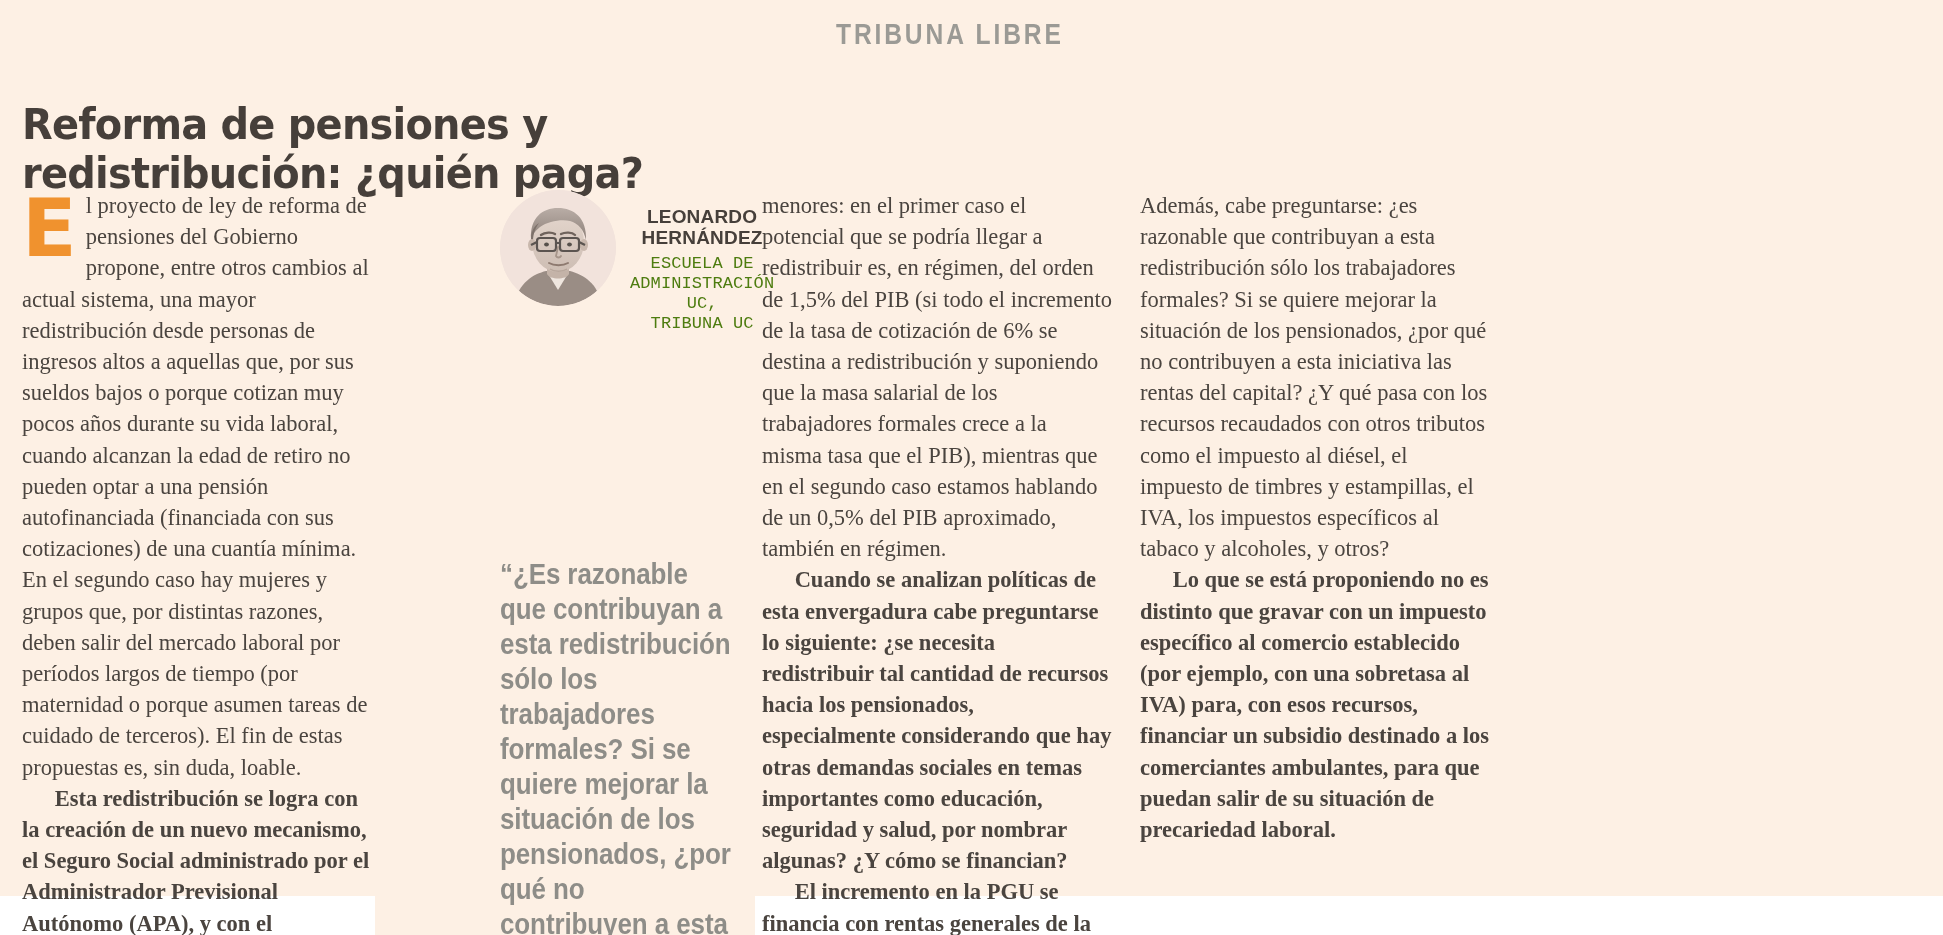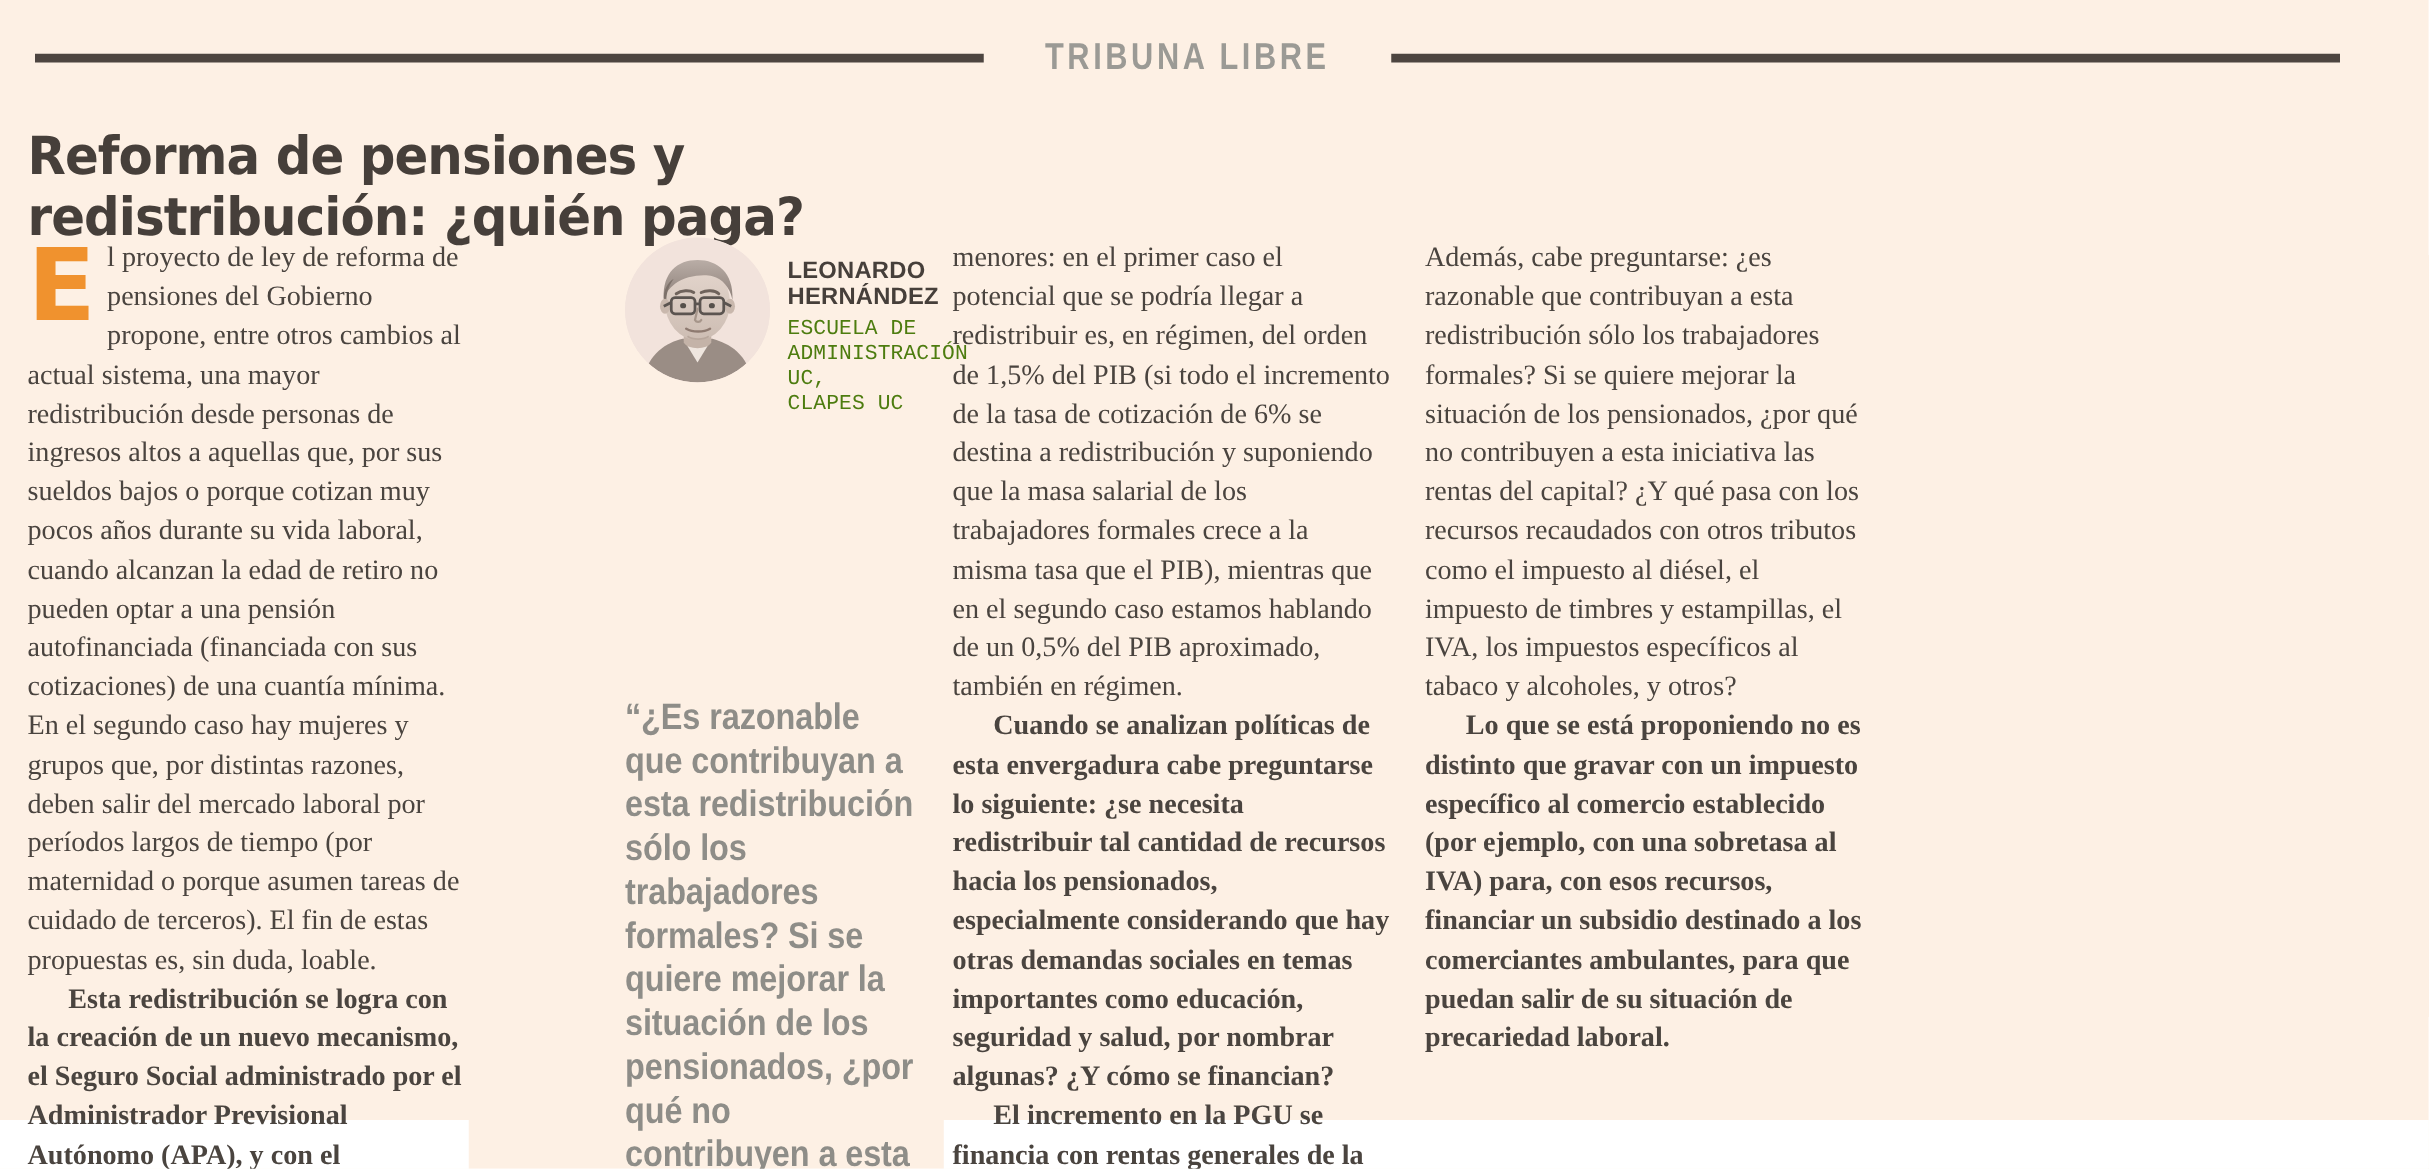--- a/index.html
+++ b/index.html
@@ -33,25 +33,26 @@
     position: absolute;
     left: 375px; top: 896px;
     width: 380px;
     height: 39px;
     background: #fdf0e4;
   }
 
   
   .kicker-row {
     position: absolute;
-    left: 28px; top: 24px;
+    left: 28px; top: 12px;
     width: 1844px;
     height: 44px;
     display: flex;
     align-items: center;
+    flex-direction: column;
   }
   .kicker-rule {
     flex: 1 1 auto;
     height: 7px;
     background: #4d4540;
   }
   .kicker-label {
     flex: 0 0 auto;
     padding: 0 24px;
     font-family: "Liberation Sans Narrow", "Liberation Sans", sans-serif;
@@ -107,20 +108,21 @@
     color: #f0922e;
     margin: 6px 9px 0 0;
     padding: 0;
   }
 
   
   #col2 {
     position: absolute;
     left: 500px; top: 190px;
     width: 262px;
+    text-align: center;
   }
   .author-row {
     display: flex;
     align-items: flex-start;
     gap: 0;
   }
   .avatar {
     position: relative;
     flex: 0 0 auto;
     width: 116px;
@@ -252,21 +254,21 @@
       </div>
 
       <div class="author-text">
         <div class="author-name">
           <div>LEONARDO</div>
           <div>HERNÁNDEZ</div>
         </div>
         <div class="author-affil">
           <div>ESCUELA DE</div>
           <div>ADMINISTRACIÓN UC,</div>
-          <div>CLAPES UC</div>
+          <div>TRIBUNA UC</div>
         </div>
       </div>
     </div>
   </div>
 
   <div class="pullquote">“¿Es razonable que contribuyan a esta redistribución sólo los trabajadores formales? Si se quiere mejorar la situación de los pensionados, ¿por qué no contribuyen a esta iniciativa las rentas del capital?”</div>
 
   <div class="col" id="col3">
     <p>menores: en el primer caso el potencial que se podría llegar a redistribuir es, en régimen, del orden de 1,5% del PIB (si todo el incremento de la tasa de cotización de 6% se destina a redistribución y suponiendo que la masa salarial de los trabajadores formales crece a la misma tasa que el PIB), mientras que en el segundo caso estamos hablando de un 0,5% del PIB aproximado, también en régimen.</p>
     <p>Cuando se analizan políticas de esta envergadura cabe preguntarse lo siguiente: ¿se necesita redistribuir tal cantidad de recursos hacia los pensionados, especialmente considerando que hay otras demandas sociales en temas importantes como educación, seguridad y salud, por nombrar algunas? ¿Y cómo se financian?</p>

